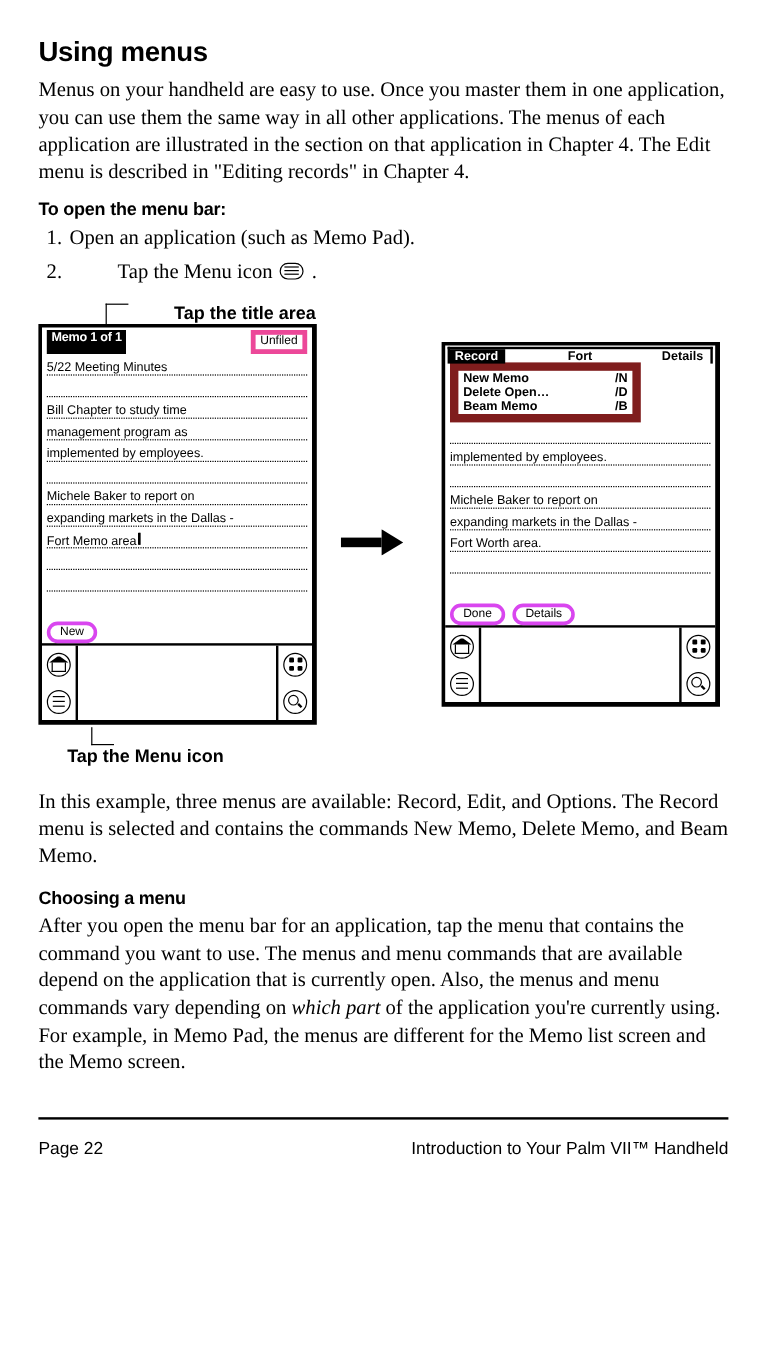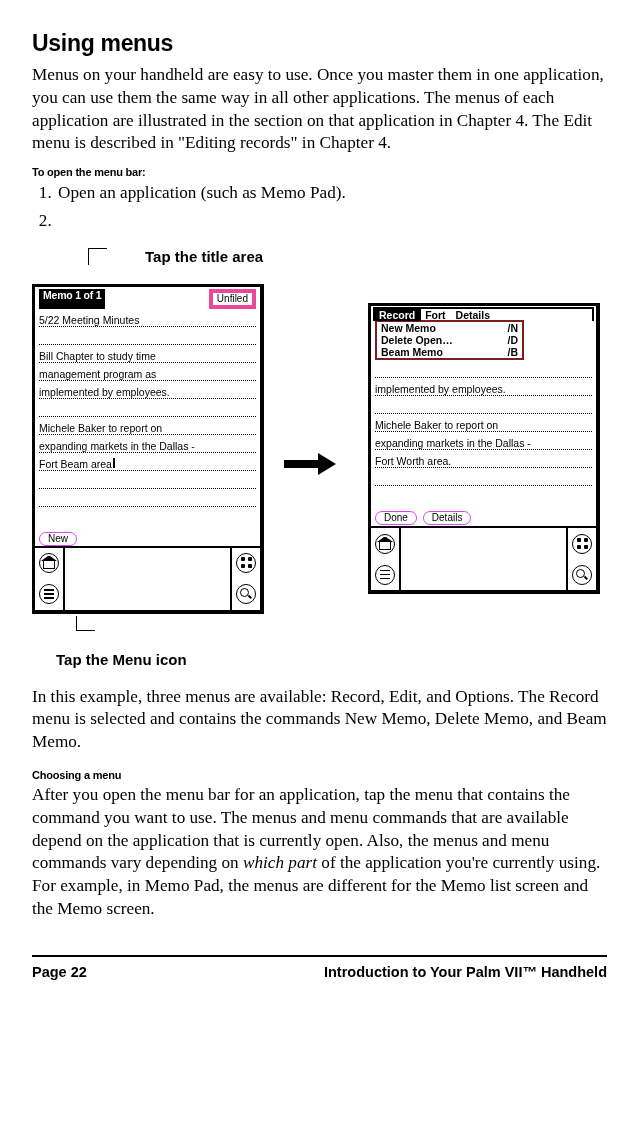--- a/index.html
+++ b/index.html
@@ -15,21 +15,21 @@
     font-family: "Trebuchet MS", "Lucida Grande", "Segoe UI", sans-serif;
     font-weight: 700;
     font-size: 23px;
     margin: 0 0 6px 0;
     letter-spacing: -0.3px;
   }
   p { margin: 0 0 10px 0; }
   .subhead {
     font-family: "Trebuchet MS", "Lucida Grande", "Segoe UI", sans-serif;
     font-weight: 700;
-    font-size: 11px;
+    font-size: 15px;
     margin: 10px 0 2px 0;
     letter-spacing: -0.2px;
   }
   ol.steps {
     margin: 0;
     padding-left: 24px;
   }
   ol.steps > li {
     padding-left: 2px;
     margin-bottom: 6px;
@@ -51,21 +51,21 @@
   .menu-icon-glyph::before {
     content: "";
     position: absolute;
     left: 3px; right: 3px; top: 2px; height: 1px; background:#000;
     box-shadow: 0 3px 0 #000, 0 6px 0 #000;
   }
 
   
   .figure-block { margin: 14px 0 18px 0; }
   .callout-row {
-    display: flex; align-items: flex-end; margin-bottom: 19px;
+    display: flex; align-items: flex-end; margin-bottom: 0;
   }
   .callout-bracket {
     width: 18px; height: 16px;
     border-left: 1px solid #000;
     border-top: 1px solid #000;
     margin-left: 28px;
   }
   .callout-bracket.down { border-top: none; border-bottom: 1px solid #000; }
   .callout-text {
     font-family: "Trebuchet MS", "Lucida Grande", "Segoe UI", sans-serif;
@@ -105,21 +105,21 @@
     letter-spacing: -0.2px;
   }
   .palm .titlebar .tright {
     margin-left: auto;
     border: 4px solid #ec4899;
     font-size: 10px;
     padding: 0 4px;
   }
   .pill {
     display: inline-block;
-    border: 1px solid #d946ef;
+    border: 3px solid #d946ef;
     border-radius: 10px;
     padding: 0 8px;
     font-size: 10px;
     margin: 8px 3px 0 0;
   }
   .palm .silk {
     border-top: 2px solid #000;
     display: flex;
     align-items: stretch;
     height: 62px;
@@ -171,25 +171,26 @@
     content:""; position:absolute; left:11px; top:11px; width:4px; height:1.6px;
     background:#000; transform: rotate(45deg);
   }
 
   .cursor { display:inline-block; width:1px; height:10px; background:#000; border-right:1px solid #000; margin-left:1px; }
 
   
   .menubar {
     display:flex; gap:0;
     font-weight:700;
+    justify-content:space-between;
   }
   .menubar span { padding: 0 6px 0 4px; }
   .menubar .sel { background:#000; color:#fff; }
   .dropdown {
-    border:2px solid #7f1d1d; width: 145px;
+    border:7px solid #7f1d1d; width: 145px;
     margin-top:-1px;
     background:#fff;
     font-weight:700;
     font-size:10.5px;
   }
   .dropdown .mitem { display:flex; padding:0 4px; }
   .dropdown .mitem .sc { margin-left:auto; }
 
   .arrow {
     width: 60px; text-align:center;
@@ -205,39 +206,44 @@
 
   .afterpara { margin-bottom: 0; }
 
   .italic { font-style: italic; }
 
   .footer {
     margin-top: 34px;
     border-top: 2.5px solid #000;
     display: flex;
     font-family: "Trebuchet MS", "Lucida Grande", "Segoe UI", sans-serif;
-    font-weight: 700;
+    font-weight: 400;
     font-size: 14.5px;
-    padding-top: 6px;
+    padding-top: 16px;
   }
   .footer .fr { margin-left: auto; }
 </style>
 </head>
 <body>
 
 <h2 class="page-title">Using menus</h2>
 
 <p>Menus on your handheld are easy to use. Once you master them in one application, you can use them the same way in all other applications. The menus of each application are illustrated in the section on that application in Chapter 4. The Edit menu is described in "Editing records" in Chapter 4.</p>
 
 <div class="subhead">To open the menu bar:</div>
 
 <ol class="steps">
   <li>Open an application (such as Memo Pad).</li>
   <li>
     <div class="substeps">
+      <p>
+        <span>Tap the Menu icon </span>
+        <span class="menu-icon-glyph"></span>
+        <span> .</span>
+      </p>
     </div>
   </li>
 </ol>
 
 <div class="figure-block">
 
   <div class="callout-row">
     <div style="width:28px"></div>
     <div class="callout-bracket"></div>
     <div class="callout-text">Tap the title area</div>
@@ -252,21 +258,21 @@
           <div class="tright">Unfiled</div>
         </div>
         <div class="dotline">5/22 Meeting Minutes</div>
         <div class="dotline"></div>
         <div class="dotline">Bill Chapter to study time</div>
         <div class="dotline">management program as</div>
         <div class="dotline">implemented by employees.</div>
         <div class="dotline"></div>
         <div class="dotline">Michele Baker to report on</div>
         <div class="dotline">expanding markets in the Dallas -</div>
-        <div class="dotline"><span>Fort Beam area</span><span class="cursor"></span></div>
+        <div class="dotline"><span>Fort Memo area</span><span class="cursor"></span></div>
         <div class="dotline"></div>
         <div class="dotline"></div>
         <div class="dotline" style="border-bottom:none;"></div>
         <span class="pill">New</span>
       </div>
       <div class="silk">
         <div class="silk-col">
           <div class="silk-icon home"></div>
           <div class="silk-icon menu"></div>
         </div>

